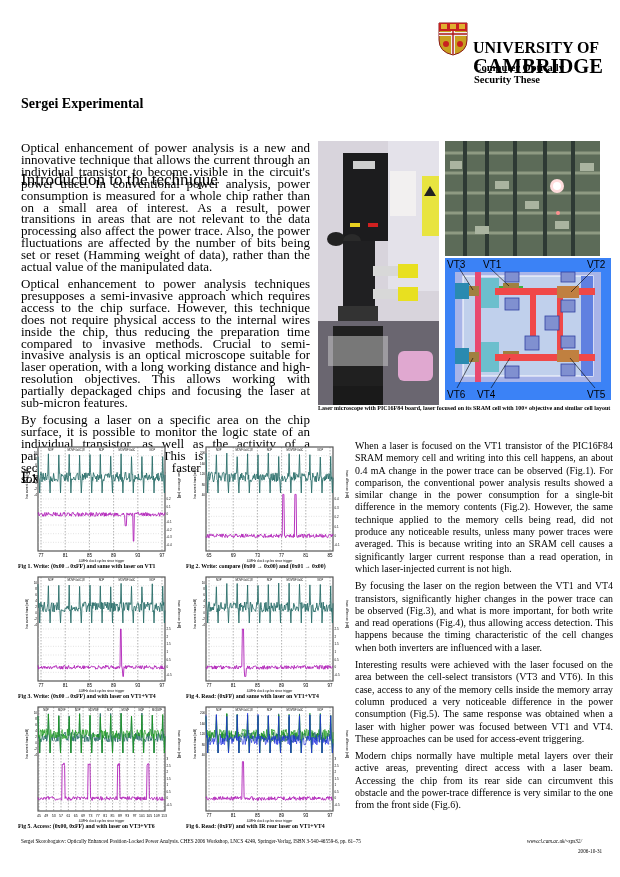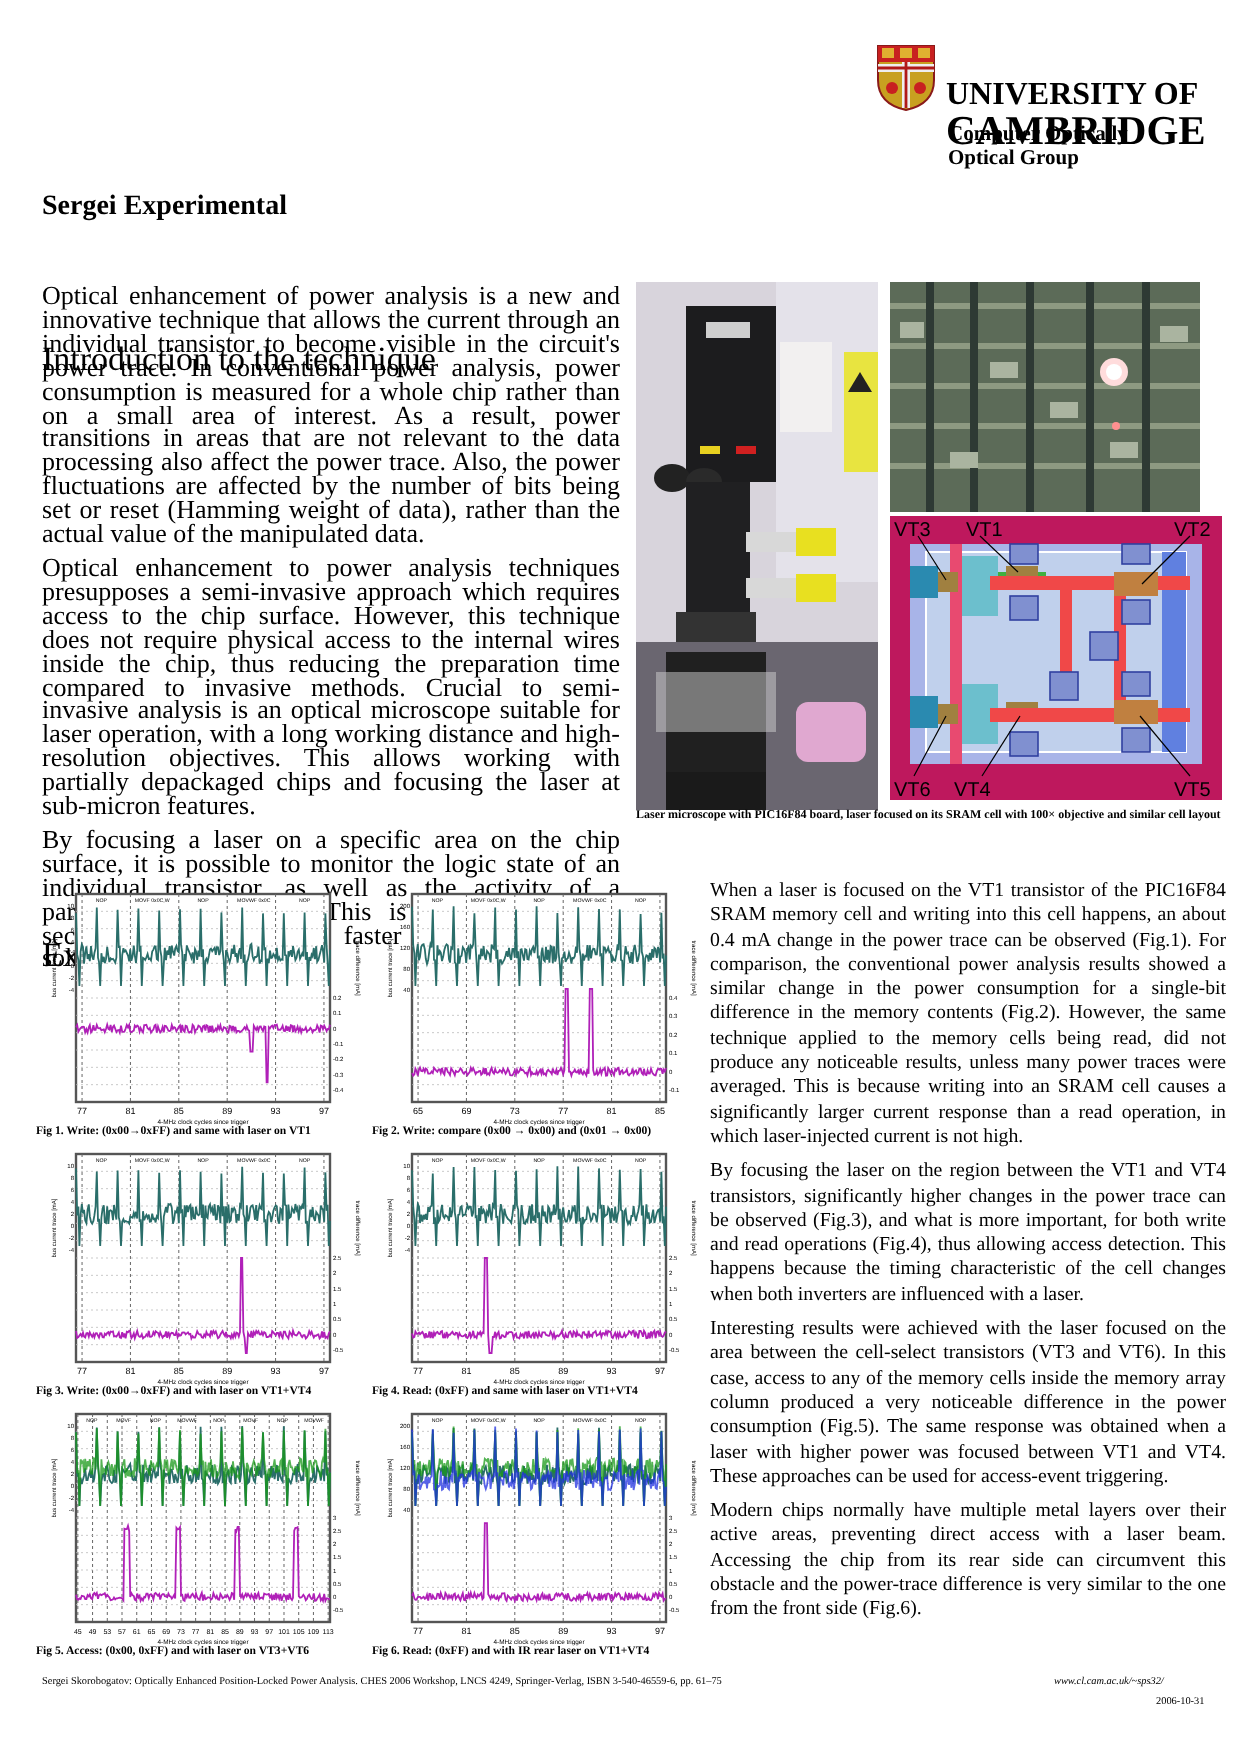--- a/index.html
+++ b/index.html
@@ -14,21 +14,21 @@
   .para { font-size:13px; line-height:11.9px; text-align:justify; }
   .para p { margin:0 0 5px 0; }
   .intro-text { left:21px; top:142px; width:289px; }
   .right-text { left:355px; top:440px; width:258px; font-size:9.9px; line-height:12.3px; }
   .logo { left:438px; top:22px; }
   .uni { left:473px; top:40px; font-size:16px; line-height:16px; font-weight:bold; }
   .uni2 { font-size:20.5px; line-height:20px; }
   .grp { left:474px; top:62px; font-size:10.5px; font-weight:bold; line-height:12px; }
   .photo1 { left:318px; top:141px; width:121px; height:264px; background:#c9c6cc; overflow:hidden; }
   .photo2 { left:445px; top:141px; width:155px; height:115px; background:#556; overflow:hidden; }
-  .layout { left:445px; top:258px; width:166px; height:142px; background:#be185d; }
+  .layout { left:445px; top:258px; width:166px; height:142px; background:#3b82f6; }
   .photo-caption { left:318px; top:405px; width:295px; font-size:6px; font-weight:bold; line-height:7px; }
   .fig { position:absolute; width:165px; }
   .fig svg { display:block; }
   .fig-cap { font-size:5.8px; font-weight:bold; line-height:7px; white-space:nowrap; }
   .footer-l { left:21px; top:838px; font-size:5.2px; }
   .footer-r { left:527px; top:838px; font-size:5.2px; font-style:italic; }
   .footer-d { left:578px; top:848px; font-size:5.2px; }
   .vt { font-family:"Liberation Sans", "DejaVu Sans", sans-serif; font-size:10px; fill:#000; }
 </style>
 </head>
@@ -50,21 +50,21 @@
     <circle cx="8" cy="22" r="3" fill="#c82020"></circle>
     <circle cx="22" cy="22" r="3" fill="#c82020"></circle>
   </svg>
 </div>
 <div class="abs uni">
   <div>UNIVERSITY OF</div>
   <div class="uni2">CAMBRIDGE</div>
 </div>
 <div class="abs grp">
   <div>Computer Optically</div>
-  <div>Optical Group</div>
+  <div>Security These</div>
 </div>
 
 <div class="abs h2 intro-h">Introduction to the technique</div>
 <div class="abs para intro-text">
   <p>Optical enhancement of power analysis is a new and innovative technique that allows the current through an individual transistor to become visible in the circuit's power trace. In conventional power analysis, power consumption is measured for a whole chip rather than on a small area of interest. As a result, power transitions in areas that are not relevant to the data processing also affect the power trace. Also, the power fluctuations are affected by the number of bits being set or reset (Hamming weight of data), rather than the actual value of the manipulated data.</p>
   <p>Optical enhancement to power analysis techniques presupposes a semi-invasive approach which requires access to the chip surface. However, this technique does not require physical access to the internal wires inside the chip, thus reducing the preparation time compared to invasive methods. Crucial to semi-invasive analysis is an optical microscope suitable for laser operation, with a long working distance and high-resolution objectives. This allows working with partially depackaged chips and focusing the laser at sub-micron features.</p>
   <p>By focusing a laser on a specific area on the chip surface, it is possible to monitor the logic state of an individual transistor, as well as the activity of a particular memory cell. This is highly useful for security analysis, allowing faster and less expensive solutions.</p>
 </div>
 
 <div class="abs photo1">

